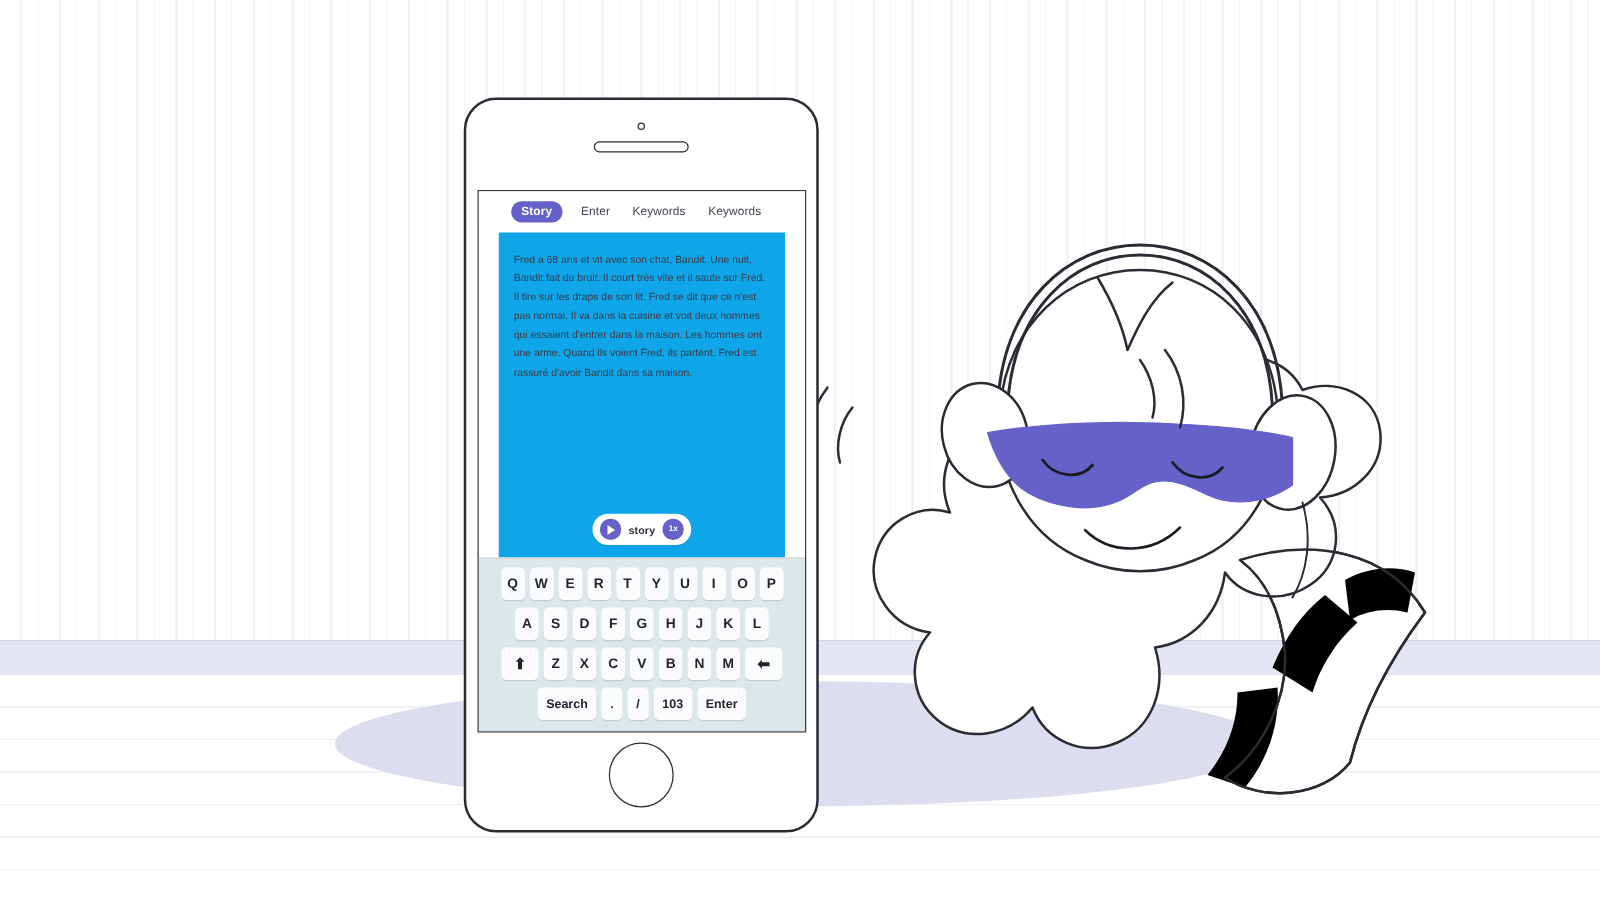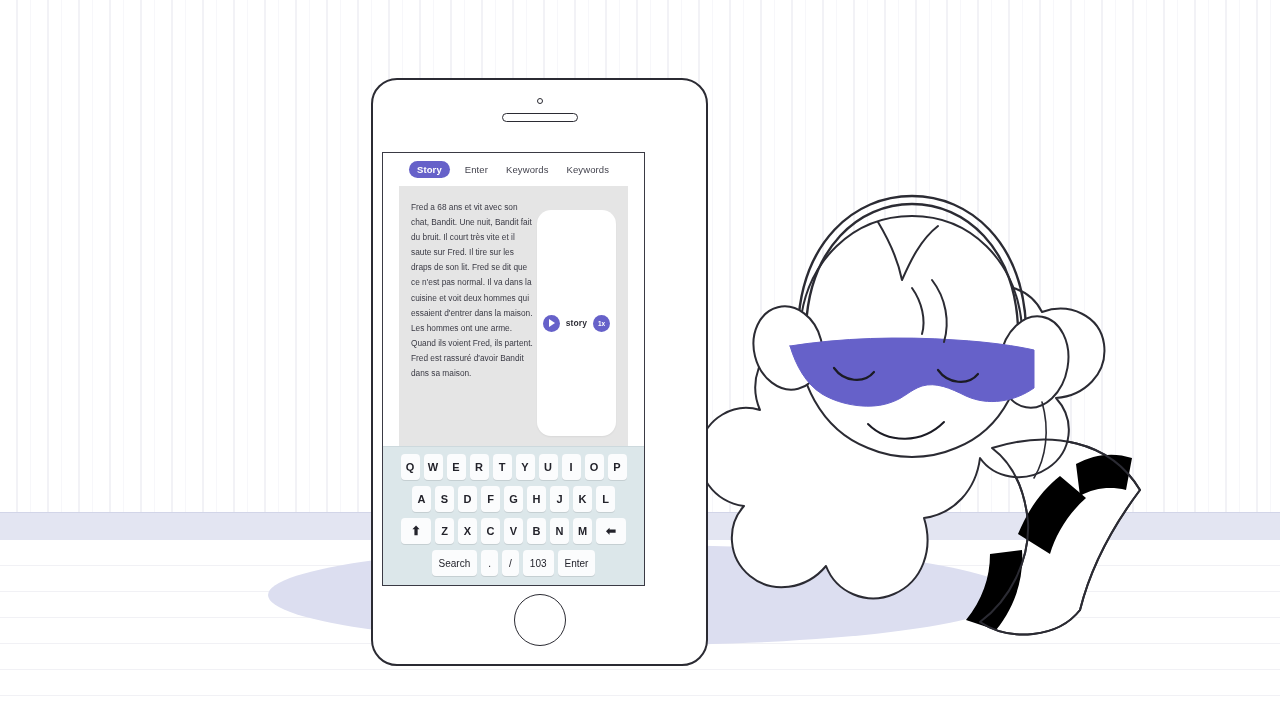--- a/index.html
+++ b/index.html
@@ -44,21 +44,21 @@
   .floor-shadow {
     position:absolute;
     left:268px; top:545px; width:745px; height:100px;
     background:#dcdef0;
     border-radius:50%;
   }
 
   
   .phone {
     position:absolute; left:371px; top:78px;
-    width:337px; height:588px;
+    width:284px; height:588px;
     background:#ffffff;
     border:2px solid #2b2b33;
     border-radius:26px;
     z-index:5;
   }
   .phone-camera {
     position:absolute; left:50%; top:18px; transform:translateX(-50%);
     width:6px; height:6px; border:1px solid #2b2b33; border-radius:50%;
     background:#fff;
   }
@@ -92,24 +92,24 @@
     padding:3px 3px; white-space:nowrap;
   }
   .tab.active {
     background:#6661c9; color:#ffffff;
     border-radius:10px; padding:3px 8px;
     font-weight:600;
   }
 
   .story-card {
     margin:2px 16px 0 16px;
-    background:#e5e5e5;
+    background:#0ea5e9;
     flex:1 1 auto;
     padding:14px 12px 10px 12px;
-    display:flex; flex-direction:row;
+    display:flex; flex-direction:column;
     justify-content:space-between;
   }
   .story-text {
     font-size:8.3px; line-height:1.82;
     color:#3a3a44;
     text-align:left;
   }
   .player-row { display:flex; justify-content:center; padding-top:10px; }
   .player-pill {
     background:#ffffff;
@@ -155,21 +155,21 @@
   .key {
     background:#fbfcfd;
     border-radius:4px;
     min-width:19px; height:26px;
     display:flex; align-items:center; justify-content:center;
     font-size:11px; font-weight:600; color:#23232b;
     box-shadow:0 1px 0 rgba(0,0,0,.10);
     padding:0 2px;
   }
   .key.wide { min-width:30px; }
-  .key.text { font-size:10px; font-weight:400; padding:0 7px; min-width:auto; }
+  .key.text { font-size:10px; font-weight:700; padding:0 7px; min-width:auto; }
   .key.sym { font-size:12px; }
 
   
   .mascot { position:absolute; left:610px; top:130px; z-index:4; }
 
   
   .bubble-text {
     font-size:20px; fill:#4a4f96;
     font-family:"Liberation Sans", sans-serif;
   }

